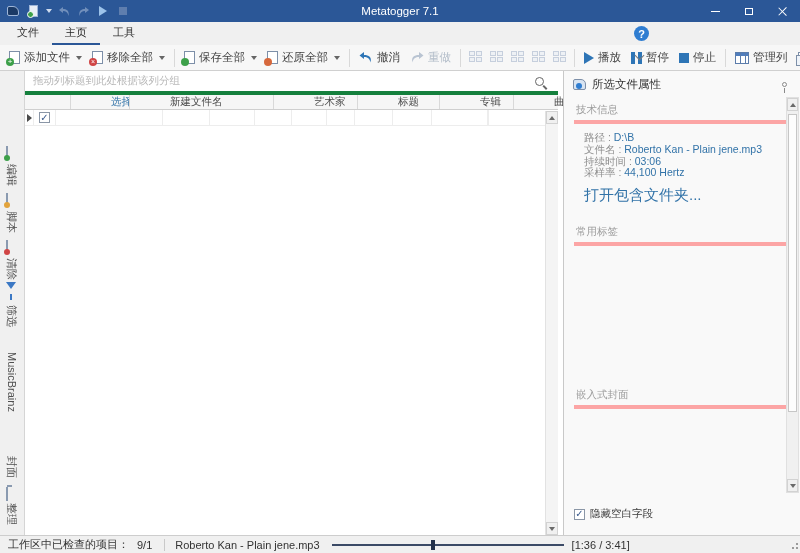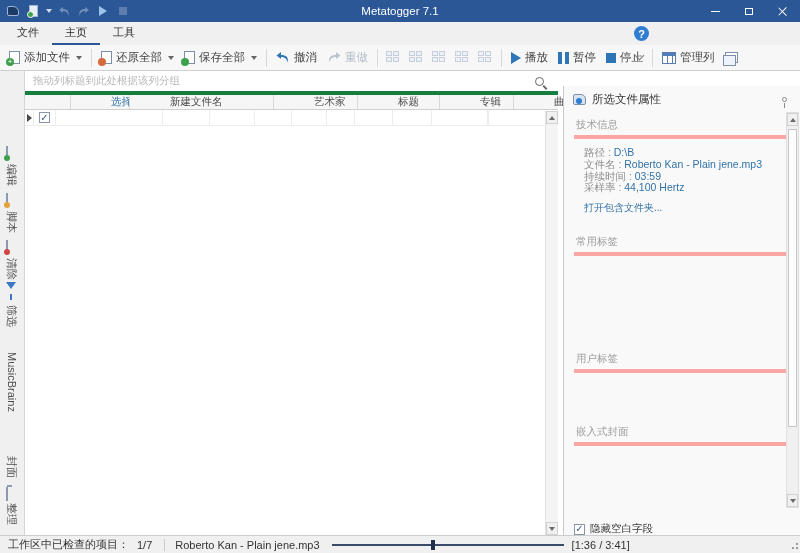--- a/index.html
+++ b/index.html
@@ -84,32 +84,32 @@
   .data-row { display:flex; height:16px; border-bottom:1px solid #ededed; }
   .dcell { flex:none; border-right:1px solid #ededed; display:flex; align-items:center; justify-content:center; }
   .rowarrow { width:0; height:0; border-top:4px solid transparent; border-bottom:4px solid transparent; border-left:5px solid #4a4a4a; }
   .cb { width:11px; height:11px; border:1px solid #8a96a6; background:#fff; display:flex; align-items:center; justify-content:center; font-size:10px; color:#3a5a8c; line-height:10px; }
   .vscroll { position:absolute; right:0; top:40px; bottom:0; width:13px; background:#f4f4f4; border-left:1px solid #e2e2e2; }
   .sarrow { position:absolute; left:0; width:12px; height:13px; background:#f0f0f0; border:1px solid #d2d2d2; display:flex; align-items:center; justify-content:center; }
   .tri-up { width:0;height:0;border-left:3.5px solid transparent;border-right:3.5px solid transparent;border-bottom:4px solid #6a6a6a; }
   .tri-down { width:0;height:0;border-left:3.5px solid transparent;border-right:3.5px solid transparent;border-top:4px solid #6a6a6a; }
 
   
-  .rpanel { position:absolute; left:563px; top:86px; width:237px; height:464px; background:#f9f9f9; border-left:1px solid #c9c9c9; }
+  .rpanel { position:absolute; left:563px; top:71px; width:237px; height:464px; background:#f9f9f9; border-left:1px solid #c9c9c9; }
   .p-hdr { height:26px; display:flex; align-items:center; gap:6px; padding:0 9px; font-size:11.5px; color:#333; }
   .p-ic { width:13px; height:11px; background:#d8e4f2; border:1px solid #7d8fa8; border-radius:2px 5px 2px 2px; position:relative; }
   .p-ic:after { content:""; position:absolute; left:2px; top:3px; width:6px; height:6px; border-radius:50%; background:#2f7dd1; }
   .p-hdr .sp { flex:1; }
   .pin { width:5px; height:5px; border:1.4px solid #8a8a8a; border-radius:50%; position:relative; margin-right:4px; }
   .pin:after { content:""; position:absolute; left:1px; top:5px; width:1.4px; height:5px; background:#8a8a8a; }
   .sect { margin:0 10px; padding:6px 2px 3px 2px; color:#9c9c9c; font-size:10.5px; border-bottom:4px solid #fca5a5; }
   .fields { padding:8px 0 0 20px; }
   .field { height:11.8px; line-height:11.8px; font-size:10.5px; white-space:nowrap; }
   .flabel { color:#8f8f8f; } .fval { color:#3273a8; }
-  .linkrow { padding:7px 0 0 20px; font-size:10px; color:#3273a8; }
+  .linkrow { padding:7px 0 0 20px; font-size:15px; color:#3273a8; }
   .gap1{height:14px;} .gap2{height:90px;} .gap3{height:46px;}
   .p-scroll { position:absolute; right:1px; top:26px; bottom:42px; width:13px; background:#f0f0f0; border:1px solid #e0e0e0; }
   .p-thumb { position:absolute; left:1px; top:16px; width:9px; height:298px; background:#fdfdfd; border:1px solid #c6c6c6; }
   .hidechk { position:absolute; left:10px; bottom:14px; display:flex; align-items:center; gap:5px; font-size:10.5px; color:#3a3a3a; }
 
   
   .statusbar { position:absolute; left:0; top:535px; width:800px; height:18px; background:#f0f0f0; border-top:1px solid #cdcdcd; display:flex; align-items:center; font-size:11px; color:#333; }
   .sb-label { padding-left:8px; }
   .sb-val { margin:0 10px 0 8px; }
   .sb-sep { width:1px; height:12px; background:#c9c9c9; margin:0 2px; }
@@ -174,33 +174,40 @@
   <div class="helpbtn">?</div>
 
   <div class="toolbar">
     <div class="tbtn">
       <div class="doc">
           <div class="bplus">+</div>
         </div>
       <span>添加文件</span>
         <div class="caret"></div>
     </div>
+    <div class="tbtn">
+      <div class="doc">
+          <div class="bx">×</div>
+        </div>
+      <span>移除全部</span>
+        <div class="caret"></div>
+    </div>
     <div class="tsep"></div>
+    <div class="tbtn">
+      <div class="doc">
+          <div class="bchk"></div>
+        </div>
+      <span>保存全部</span>
+        <div class="caret"></div>
+    </div>
     <div class="tbtn">
       <div class="doc">
           <div class="bundo"></div>
         </div>
       <span>还原全部</span>
-        <div class="caret"></div>
-    </div>
-    <div class="tbtn">
-      <div class="doc">
-          <div class="bchk"></div>
-        </div>
-      <span>保存全部</span>
         <div class="caret"></div>
     </div>
     <div class="tsep"></div>
     <div class="tbtn">
       <svg width="14" height="11" viewBox="0 0 14 11">
           <path d="M5 0 L0.5 3.5 L5 7 L5 5 C8.5 5 10.8 6.5 11.5 10.5 C13 5 10 3 5 3 Z" fill="#2e75b6"></path>
         </svg>
       <span>撤消</span>
     </div>
     <div class="tbtn disabled">
@@ -353,48 +360,47 @@
     <div class="p-hdr">
       <div class="p-ic"></div>
       <span>所选文件属性</span>
       <span class="sp"></span>
       <div class="pin"></div>
     </div>
     <div class="sect">技术信息</div>
     <div class="fields">
       <div class="field"><span class="flabel">路径 :</span> <span class="fval">D:\B</span></div>
       <div class="field"><span class="flabel">文件名 :</span> <span class="fval">Roberto Kan - Plain jene.mp3</span></div>
-      <div class="field"><span class="flabel">持续时间 :</span> <span class="fval">03:59</span></div>
+      <div class="field"><span class="flabel">持续时间 :</span> <span class="fval">03:06</span></div>
       <div class="field"><span class="flabel">采样率 :</span> <span class="fval">44,100 Hertz</span></div>
     </div>
     <div class="linkrow">打开包含文件夹...</div>
     <div class="gap1"></div>
     <div class="sect">常用标签</div>
     <div class="gap2"></div>
-    <div class="sect">用户标签</div>
     <div class="gap3"></div>
     <div class="sect">嵌入式封面</div>
     <div class="p-scroll">
       <div class="sarrow" style="top:0;width:11px">
           <div class="tri-up"></div>
         </div>
       <div class="p-thumb"></div>
       <div class="sarrow" style="bottom:0;width:11px">
           <div class="tri-down"></div>
         </div>
     </div>
     <div class="hidechk">
       <div class="cb">✓</div>
       <span>隐藏空白字段</span>
     </div>
   </div>
 
   <div class="statusbar">
     <span class="sb-label">工作区中已检查的项目：</span>
-    <span class="sb-val">1/7</span>
+    <span class="sb-val">9/1</span>
     <div class="sb-sep"></div>
     <span class="sb-file">Roberto Kan - Plain jene.mp3</span>
     <div class="slider">
       <div class="track"></div>
       <div class="thumb" style="left: 43%;"></div>
     </div>
     <span class="sb-time">[1:36 / 3:41]</span>
     <div class="grip"></div>
   </div>
 

